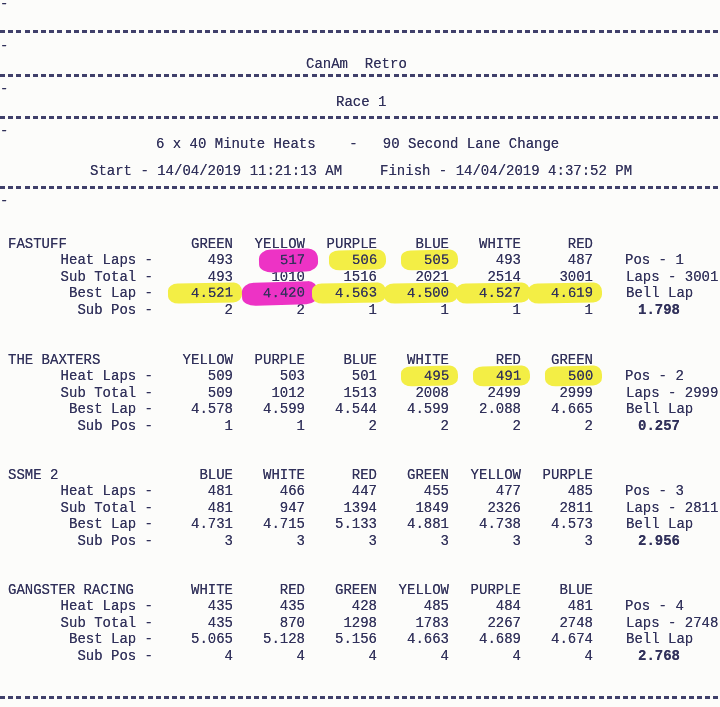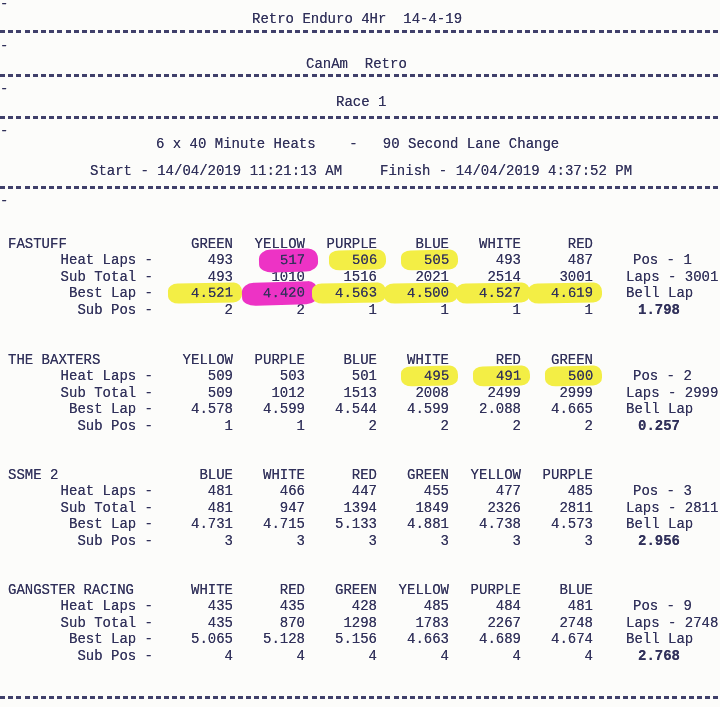--- a/index.html
+++ b/index.html
@@ -16,21 +16,21 @@
     position:absolute;left:0;width:720px;height:3px;
     background:repeating-linear-gradient(90deg,#40406a 0 5px,transparent 5px 8.2px);
   }
   .teams-area{position:absolute;left:0;top:0;width:592px;height:707px;padding-left:48px;}
   .team{position:absolute;left:0;width:720px;}
   .trow{display:flex;line-height:16.45px;height:16.45px;white-space:pre;align-items:baseline;}
   .lbl{width:161px;text-align:right;padding-right:8px;box-sizing:border-box;flex:none;}
   .lbl.name{text-align:left;padding-left:8px;padding-right:0;}
   .val{width:72px;text-align:right;flex:none;}
   .side{margin-left:33px;flex:none;}
-  .side.pos{margin-left:40px;}
+  .side.pos{margin-left:32px;}
   .side.bellval{margin-left:45px;font-weight:bold;}
   .hl{
     display:inline-block;position:relative;
     border-radius:10px 8px 9px 11px / 7px 9px 8px 7px;
     padding:2px 9px 2px 23px;margin:-2px -9px -2px -23px;
     transform:rotate(-1.2deg);
   }
   .hl-y{background:#f3ee45;}
   .hl-m{
     background:#ed33c5;
@@ -44,21 +44,20 @@
 <body>
 
 <div class="page">
 
   <div class="mdash" style="top:-4px">-</div>
   <div class="mdash" style="top:38px">-</div>
   <div class="mdash" style="top:81px">-</div>
   <div class="mdash" style="top:123px">-</div>
   <div class="mdash" style="top:193px">-</div>
 
-  <div class="hline" style="top:11px;left:252px">Retro Enduro 4Hr  14-4-19</div>
   <div class="divider" style="top:30px"></div>
 
   <div class="hline" style="top:56px;left:306px">CanAm  Retro</div>
   <div class="divider" style="top:74px"></div>
 
   <div class="hline" style="top:94px;left:336px">Race 1</div>
   <div class="divider" style="top:116px"></div>
 
   <div class="hline" style="top:136px;left:156px">6 x 40 Minute Heats    -   90 Second Lane Change</div>
 
@@ -83,21 +82,21 @@
       </div>
       <div class="team" style="top: 467px;">
         <div class="trow"><span class="lbl name">SSME 2</span><span class="val lane">BLUE</span><span class="val lane">WHITE</span><span class="val lane">RED</span><span class="val lane">GREEN</span><span class="val lane">YELLOW</span><span class="val lane">PURPLE</span></div>
         <div class="trow"><span class="lbl">Heat Laps -</span><span class="val">481</span><span class="val">466</span><span class="val">447</span><span class="val">455</span><span class="val">477</span><span class="val">485</span><span class="side pos">Pos - 3</span></div>
         <div class="trow"><span class="lbl">Sub Total -</span><span class="val">481</span><span class="val">947</span><span class="val">1394</span><span class="val">1849</span><span class="val">2326</span><span class="val">2811</span><span class="side laps">Laps - 2811</span></div>
         <div class="trow"><span class="lbl">Best Lap -</span><span class="val">4.731</span><span class="val">4.715</span><span class="val">5.133</span><span class="val">4.881</span><span class="val">4.738</span><span class="val">4.573</span><span class="side bell">Bell Lap</span></div>
         <div class="trow"><span class="lbl">Sub Pos -</span><span class="val">3</span><span class="val">3</span><span class="val">3</span><span class="val">3</span><span class="val">3</span><span class="val">3</span><span class="side bellval">2.956</span></div>
       </div>
       <div class="team" style="top: 582px;">
         <div class="trow"><span class="lbl name">GANGSTER RACING</span><span class="val lane">WHITE</span><span class="val lane">RED</span><span class="val lane">GREEN</span><span class="val lane">YELLOW</span><span class="val lane">PURPLE</span><span class="val lane">BLUE</span></div>
-        <div class="trow"><span class="lbl">Heat Laps -</span><span class="val">435</span><span class="val">435</span><span class="val">428</span><span class="val">485</span><span class="val">484</span><span class="val">481</span><span class="side pos">Pos - 9</span></div>
+        <div class="trow"><span class="lbl">Heat Laps -</span><span class="val">435</span><span class="val">435</span><span class="val">428</span><span class="val">485</span><span class="val">484</span><span class="val">481</span><span class="side pos">Pos - 4</span></div>
         <div class="trow"><span class="lbl">Sub Total -</span><span class="val">435</span><span class="val">870</span><span class="val">1298</span><span class="val">1783</span><span class="val">2267</span><span class="val">2748</span><span class="side laps">Laps - 2748</span></div>
         <div class="trow"><span class="lbl">Best Lap -</span><span class="val">5.065</span><span class="val">5.128</span><span class="val">5.156</span><span class="val">4.663</span><span class="val">4.689</span><span class="val">4.674</span><span class="side bell">Bell Lap</span></div>
         <div class="trow"><span class="lbl">Sub Pos -</span><span class="val">4</span><span class="val">4</span><span class="val">4</span><span class="val">4</span><span class="val">4</span><span class="val">4</span><span class="side bellval">2.768</span></div>
       </div>
     </div>
 
   <div class="divider" style="top:696px"></div>
 </div>
 
 </body></html>

